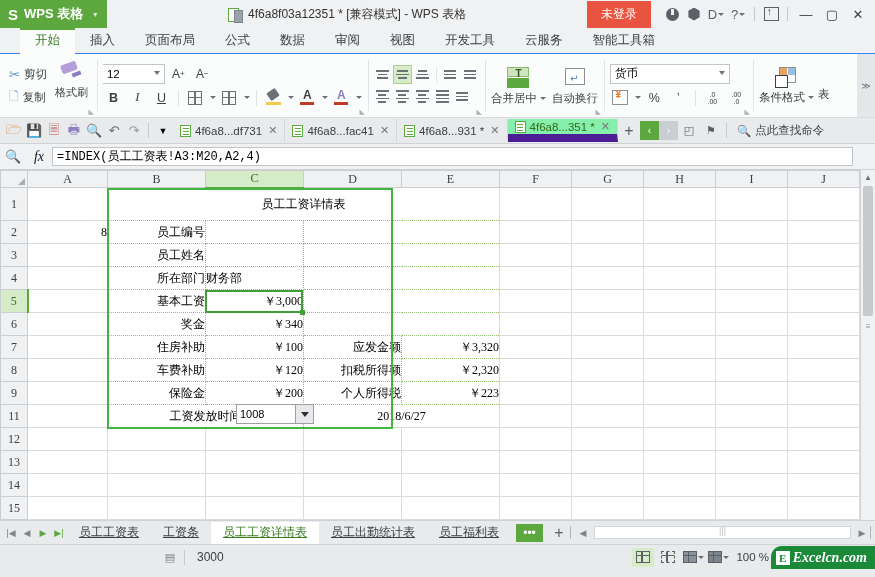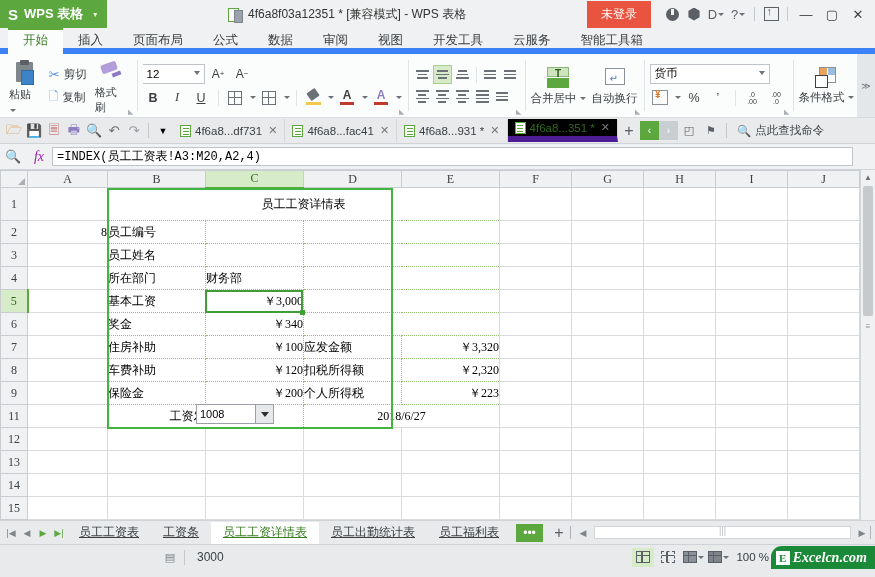--- a/index.html
+++ b/index.html
@@ -49,22 +49,22 @@
   .circ { width:13px;height:13px;border-radius:50%;background:#5a6066;position:relative;}
   .circ:after{content:"";position:absolute;left:5px;top:1px;width:3px;height:6px;background:#f0f1f2;}
   .hex { width:13px;height:13px;background:#5a6066;
          clip-path:polygon(50% 0,93% 25%,93% 75%,50% 100%,7% 75%,7% 25%);}
   .box-up { width:15px;height:14px;border:1.3px solid #5a6066; position:relative;}
   .box-up:after{content:"↑";position:absolute;left:2px;top:-3px;font-size:11px;color:#5a6066;}
   .win-btn { width:26px;height:26px;display:flex;align-items:center;justify-content:center;
              font-size:13px;color:#3c4043;cursor:pointer;}
   
   .ribbon-tabs {
-    height:26px; background:#f0f1f2; display:flex; align-items:flex-start;
-    padding-left:8px; border-bottom:6px solid #3b82f6;
+    height:26px; background:#f0f1f2; display:flex; align-items:center;
+    padding-left:20px; border-bottom:1px solid #3b82f6;
   }
   .rtab {
     padding:4px 15px 5px; font-size:12.5px; color:#3c4043; cursor:pointer;
     white-space:nowrap;
   }
   .rtab.active {
     background:#fbfcfc; color:#3a7d22; border-top:2px solid #5ca83f;
     padding-top:2px; font-weight:normal;
   }
   
@@ -164,21 +164,21 @@
   .ribbon-right{position:absolute;right:0;top:0;bottom:0;width:18px;background:#e4e7ea;
     display:flex;align-items:center;justify-content:center;font-size:9px;color:#6b7177;cursor:pointer;}
   
   .doctabs{height:26px;background:#e8eaec;display:flex;align-items:center;
            border-bottom:1px solid #cfd3d7;padding-left:4px;}
   .qat-ico{width:20px;height:20px;display:flex;align-items:center;justify-content:center;
            font-size:13px;cursor:pointer;}
   .qsep{width:1px;height:15px;background:#c6c9cc;margin:0 4px;}
   .dtab{height:23px;display:flex;align-items:center;gap:4px;padding:0 7px;font-size:11.5px;
         color:#3c4043;cursor:pointer;white-space:nowrap;border-right:1px solid #d4d8db;}
-  .dtab.active{background:#000000;color:#2f6b17;border-bottom:6px solid #4c1d95;}
+  .dtab.active{background:#86efac;color:#2f6b17;border-bottom:8px solid #4c1d95;}
   .dtab .xm{font-size:11px;color:#777;margin-left:2px;}
   .dticon{width:11px;height:12px;border:1.2px solid #5ca83f;background:#fff;position:relative;}
   .dticon:after{content:"";position:absolute;left:1.5px;top:2px;width:6px;height:1px;
     box-shadow:0 3px 0 #5ca83f,0 6px 0 #5ca83f; background:#5ca83f;}
   .plus-tab{width:22px;height:22px;display:flex;align-items:center;justify-content:center;
             font-size:16px;color:#5a6066;cursor:pointer;}
   .nav-sq{width:19px;height:19px;display:flex;align-items:center;justify-content:center;
           font-size:10px;color:#fff;background:#5ca83f;cursor:pointer;}
   .nav-sq.dis{background:#c9ced2;}
   .dt-ico{width:22px;height:20px;display:flex;align-items:center;justify-content:center;
@@ -186,21 +186,21 @@
   .find-box{display:flex;align-items:center;gap:4px;font-size:11.5px;color:#3c4043;
      padding-left:6px;cursor:text;white-space:nowrap;}
   
   .fbar{height:26px;background:#f0f1f2;display:flex;align-items:center;
         border-bottom:1px solid #cfd3d7;}
   .namebox{width:120px;height:19px;margin-left:4px;background:#fff;border:1px solid #bfc4c9;
     display:flex;align-items:center;justify-content:center;position:relative;font-size:11.5px;
     font-family:"Liberation Mono","DejaVu Sans Mono",monospace;cursor:text;}
   .fb-btn{width:26px;height:22px;display:flex;align-items:center;justify-content:center;
      cursor:pointer;color:#5a6066;font-size:13px;}
-  .fb-fx{font-style:italic;font-family:"Liberation Serif",serif;font-size:14px;color:#a21caf;}
+  .fb-fx{font-style:italic;font-family:"Liberation Serif",serif;font-size:14px;color:#0f172a;}
   .finput{flex:1;height:19px;background:#fff;border:1px solid #bfc4c9;margin-right:22px;
     display:flex;align-items:center;padding:0 4px;font-size:12px;
     font-family:"Liberation Mono","DejaVu Sans Mono",monospace;cursor:text;}
   
   .gridwrap{position:relative;height:350px;background:#fff;overflow:hidden;}
   table.grid{border-collapse:collapse;table-layout:fixed;}
   .grid th,.grid td{border:1px solid #d8dadc;font-size:12px;padding:0;overflow:hidden;
      white-space:nowrap;}
   .grid thead th{height:17px;background:#f0f1f2;color:#3c4043;font-weight:normal;
      text-align:center;font-family:"Liberation Serif","DejaVu Serif",serif;font-size:12px;
@@ -209,36 +209,36 @@
   .grid tbody th{width:27px;height:23px;background:#f0f1f2;color:#3c4043;font-weight:normal;
      text-align:center;font-family:"Liberation Serif","DejaVu Serif",serif;font-size:12px;
      border:1px solid #c9ccd0;cursor:pointer;}
   .grid tbody th.sel{background:#d6ecc8;color:#2f6b17;border-right:2px solid #5ca83f;}
   .corner{width:27px;height:17px;background:#f0f1f2;position:relative;border:1px solid #c9ccd0;cursor:pointer;}
   .corner:after{content:"";position:absolute;right:2px;bottom:2px;width:0;height:0;
     border-left:7px solid transparent;border-bottom:7px solid #a9aeb3;}
   td.cell{background:#fff;} .cR{text-align:right;padding-right:3px;}
   .title-cell{background:#ccf5f7;font-size:14px;text-align:center;
      font-family:"Liberation Serif","DejaVu Serif",serif;}
-  .lbl-blue{background:#78b6e8;font-size:13px;text-align:left;padding-left:2px;
+  .lbl-blue{background:#78b6e8;font-size:13px;text-align:right;padding-left:2px;
      font-family:Liberation Sans, sans-serif;}
   .val-cell{font-size:13px;text-align:right;padding-right:4px;
      font-family:"Liberation Serif","DejaVu Serif",serif;}
   .val-left{font-size:13px;text-align:left;padding-left:4px;
      font-family:"Liberation Serif","DejaVu Serif",serif;}
   .time-cell{background:#ccf5f7;font-size:13px;text-align:center;
      font-family:"Liberation Serif","DejaVu Serif",serif;}
   .dot-b{border:1px dotted #8fbf6a !important;}
   
   .rng-border{position:absolute;border:2px solid #41b53f;pointer-events:none;}
   .sel-cell{position:absolute;border:2px solid #3f9e35;pointer-events:none;}
   .sel-handle{position:absolute;width:5px;height:5px;background:#3f9e35;pointer-events:none;}
   .combo{position:absolute;background:#fff;border:1px solid #9aa0a6;display:flex;
      align-items:center;font-size:11px;padding-left:3px;
-     font-family:"Liberation Sans",sans-serif;cursor:pointer;}
+     font-family:"Liberation Sans",sans-serif;cursor:pointer;margin-left:40px;}
   .combo .btn{position:absolute;right:0;top:0;bottom:0;width:18px;background:#e6e8ea;
      border-left:1px solid #9aa0a6;display:flex;align-items:center;justify-content:center;}
   .combo .btn:after{content:"";width:0;height:0;border-left:4px solid transparent;
      border-right:4px solid transparent;border-top:5px solid #2b2f33;}
   .vscroll{position:absolute;right:0;top:0;bottom:0;width:15px;background:#f0f1f2;
      border-left:1px solid #d2d5d8;}
   .vs-arrow{height:15px;display:flex;align-items:center;justify-content:center;
      font-size:8px;color:#6b7177;cursor:pointer;}
   .vs-thumb{position:absolute;left:2px;right:2px;top:16px;height:130px;background:#c6cacd;
      border-radius:2px;cursor:pointer;}
@@ -330,30 +330,20 @@
   <div class="rtab">审阅</div>
   <div class="rtab">视图</div>
   <div class="rtab">开发工具</div>
   <div class="rtab">云服务</div>
   <div class="rtab">智能工具箱</div>
 </div>
 
 <div class="ribbon">
 
   <div class="rgrp">
-    <div class="clip-col">
-      <span class="paste-ico">
-        <span class="clipb"></span>
-          <span class="clipb2"></span>
-          <span class="page"></span>
-      </span>
-      <span class="clip-big">
-        <span>粘贴</span> <span class="sm-caret" style="display:inline-block"></span>
-      </span>
-    </div>
     <div class="clip-rows">
       <div class="clip-item">
         <span class="ico-sci">✂</span>
         <span>剪切</span>
       </div>
       <div class="clip-item">
         <span class="ico-cop">🗋</span>
         <span>复制</span>
       </div>
     </div>

